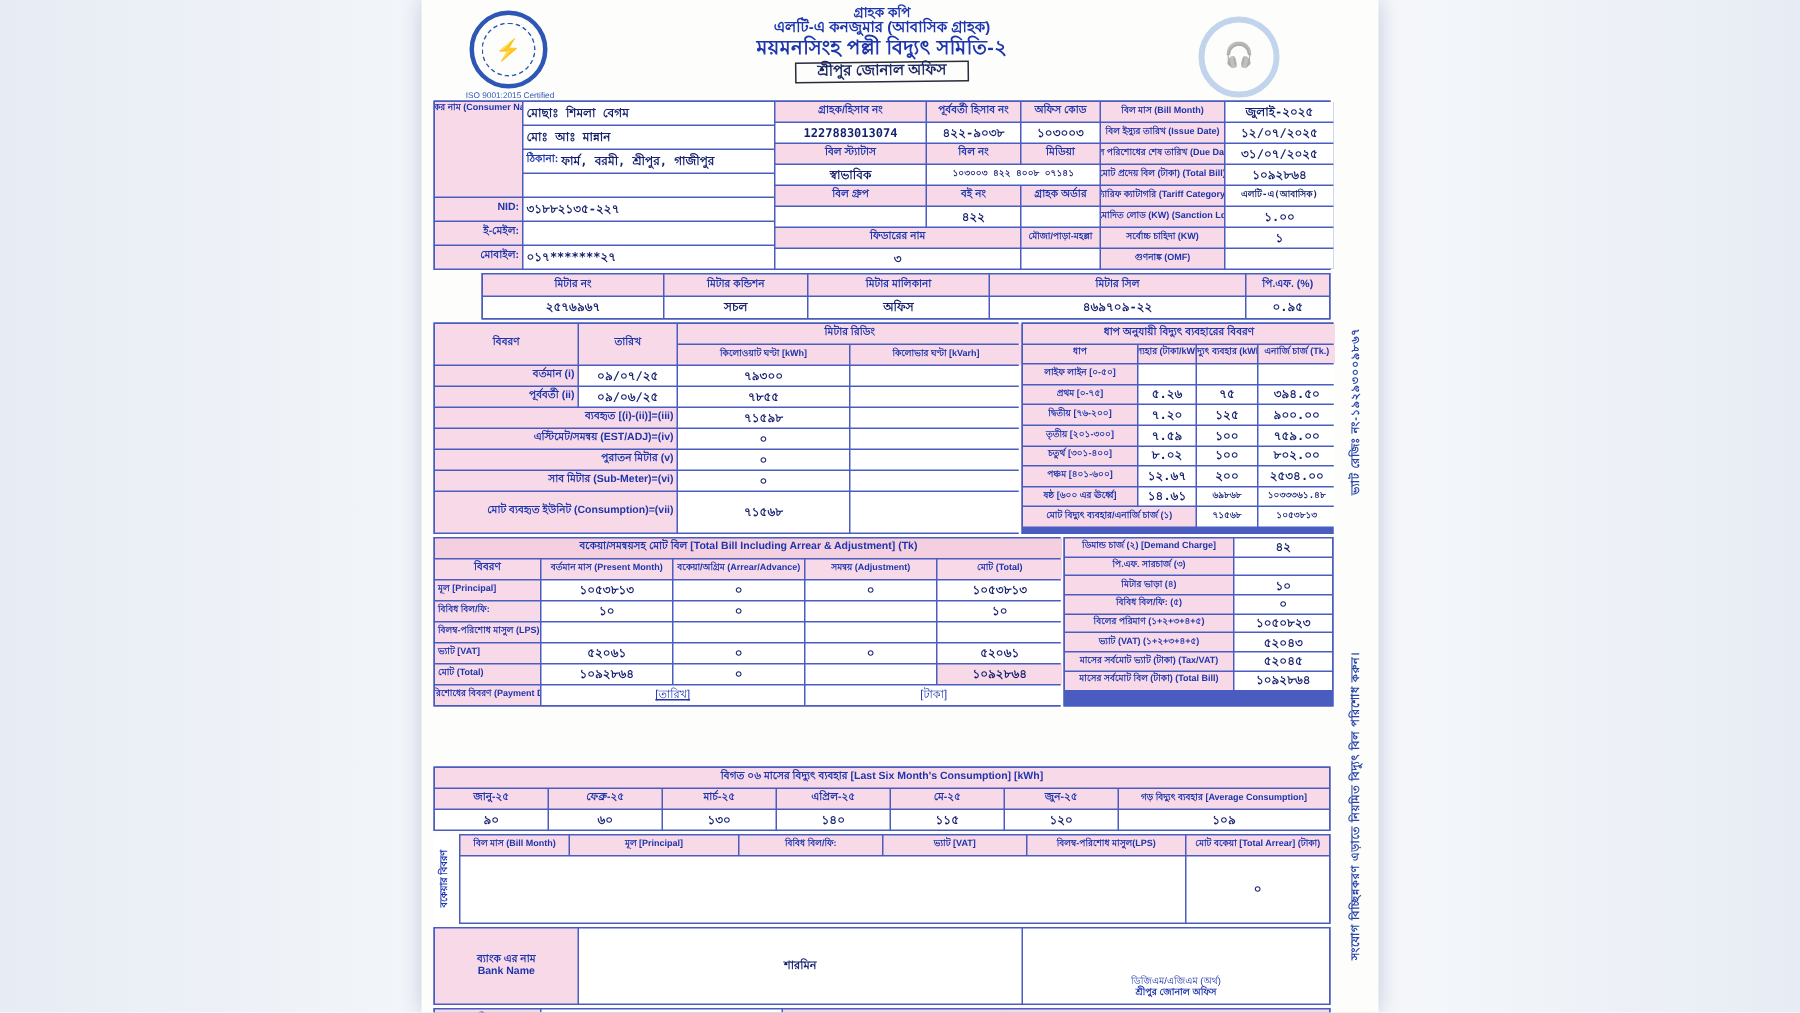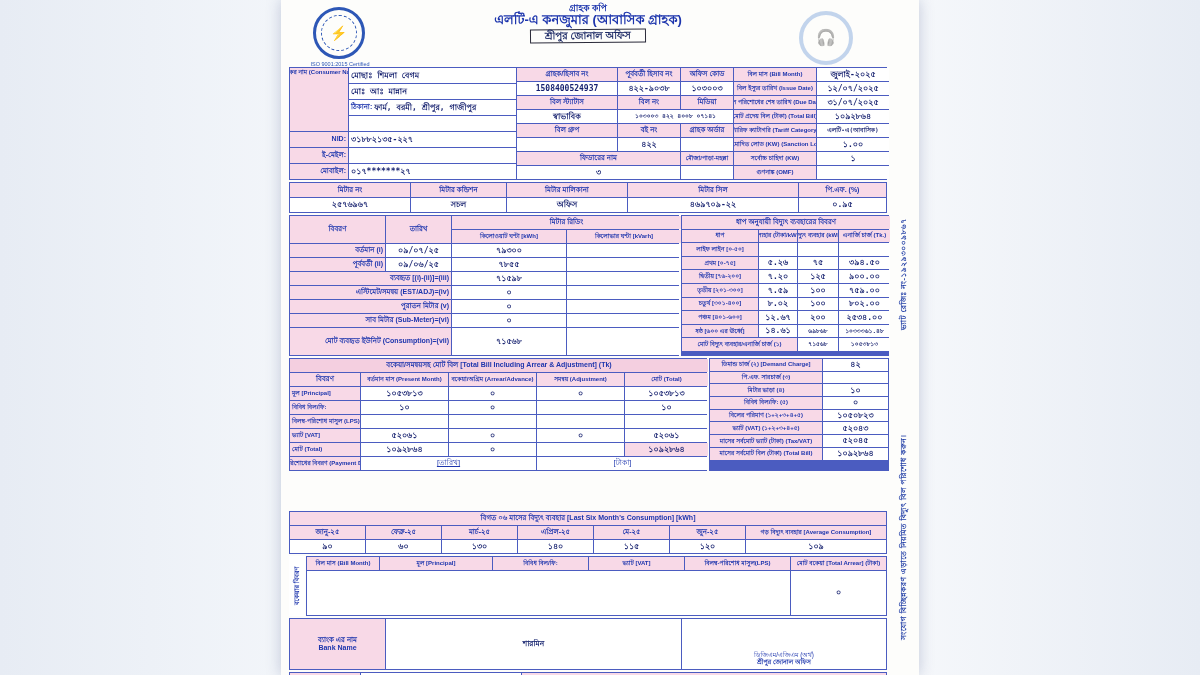--- a/index.html
+++ b/index.html
@@ -21,21 +21,21 @@
   .c{background:#fff;padding:1px 2px;display:flex;align-items:center;justify-content:center;
      text-align:center;overflow:hidden;white-space:nowrap;}
   .lbl{background:var(--pink);color:var(--ink);font-weight:bold;font-size:7px;}
   .val{color:var(--val);font-weight:bold;font-family:"DejaVu Sans Mono",monospace;font-size:8px;}
   .left{justify-content:flex-start;text-align:left;}
   .right{justify-content:flex-end;text-align:right;}
   .band{margin-top:2px;}
   
   .hdr{position:relative;height:62px;text-align:center;}
   .hdr .t1{font-weight:bold;font-size:9px;}
-  .hdr .t2{font-size:13px;font-weight:bold;}
+  .hdr .t2{font-size:10px;font-weight:bold;}
   .hdr .t3{font-size:13px;font-weight:bold;letter-spacing:.3px;}
   .stampbox{display:inline-block;border:1.6px solid #2b2b3a;color:#1d2a66;font-weight:bold;
             font-size:10px;padding:0 14px;transform:rotate(-.6deg);margin:1px 0;}
   .t5{font-size:9px;font-weight:bold;text-decoration:underline;}
   .logo{position:absolute;left:24px;top:4px;width:52px;height:52px;border-radius:50%;
         border:3px solid #2d57b6;display:flex;align-items:center;justify-content:center;}
   .logo .in{width:36px;height:36px;border-radius:50%;border:1.5px dashed #2d57b6;
             display:flex;align-items:center;justify-content:center;color:#2d57b6;font-size:14px;}
   .iso{position:absolute;left:6px;top:58px;font-size:5.5px;color:#2d57b6;width:90px;text-align:center;}
   .seal{position:absolute;right:34px;top:8px;width:54px;height:54px;border-radius:50%;
@@ -58,20 +58,21 @@
 <div class="bill">
 
   <div class="hdr">
     <div class="logo">
         <div class="in">⚡</div>
       </div>
     <div class="iso">ISO 9001:2015 Certified</div>
     <div class="seal">🎧</div>
     <div class="t1">গ্রাহক কপি</div>
     <div class="t2">এলটি-এ কনজুমার (আবাসিক গ্রাহক)</div>
+    <div class="t3">ময়মনসিংহ পল্লী বিদ্যুৎ সমিতি-২</div>
     <div><span class="stampbox">শ্রীপুর জোনাল অফিস</span></div>
   </div>
 
   <div class="band g" style="grid-template-columns:226px 216px 155px;">
 
     <div class="g" style="border:0;grid-template-columns:58px 1fr;grid-auto-rows:minmax(13px,auto);">
       <div class="c lbl tiny" style="grid-row:span 4;align-items:flex-start;">গ্রাহকের নাম (Consumer Name)</div>
       <div class="c val left">মোছাঃ শিমলা বেগম</div>
       <div class="c val left">মোঃ আঃ মান্নান</div>
       <div class="c left" style="gap:2px;">
@@ -84,21 +85,21 @@
       <div class="c lbl right">ই-মেইল:</div>
       <div class="c val left"></div>
       <div class="c lbl right">মোবাইল:</div>
       <div class="c val left">০১৭*******২৭</div>
     </div>
 
     <div class="g" style="border:0;grid-template-columns:100px 62px 52px;grid-auto-rows:13px;">
       <div class="c lbl">গ্রাহক/হিসাব নং</div>
       <div class="c lbl">পূর্ববর্তী হিসাব নং</div>
       <div class="c lbl">অফিস কোড</div>
-      <div class="c val">1508400524937</div>
+      <div class="c val">1227883013074</div>
       <div class="c val">৪২২-৯০৩৮</div>
       <div class="c val">১০৩০০৩</div>
       <div class="c lbl">বিল স্ট্যাটাস</div>
       <div class="c lbl">বিল নং</div>
       <div class="c lbl">মিডিয়া</div>
       <div class="c val">স্বাভাবিক</div>
       <div class="c val tiny" style="grid-column:span 2;">১০৩০০৩ ৪২২ ৪০০৮ ০৭১৪১</div>
       <div class="c lbl">বিল গ্রুপ</div>
       <div class="c lbl">বই নং</div>
       <div class="c lbl">গ্রাহক অর্ডার</div>
@@ -124,21 +125,21 @@
       <div class="c val tiny">এলটি-এ(আবাসিক)</div>
       <div class="c lbl tiny">অনুমোদিত লোড (KW) (Sanction Load)</div>
       <div class="c val">১.০০</div>
       <div class="c lbl tiny">সর্বোচ্চ চাহিদা (KW)</div>
       <div class="c val">১</div>
       <div class="c lbl tiny">গুণনাঙ্ক (OMF)</div>
       <div class="c val"></div>
     </div>
   </div>
 
-  <div class="band g" style="grid-template-columns:120px 95px 120px 170px 1fr;grid-auto-rows:14px;">
+  <div class="band g" style="grid-template-columns:120px 95px 120px 170px 1fr;grid-auto-rows:14px;margin-left:32px;">
     <div class="c lbl">মিটার নং</div>
     <div class="c lbl">মিটার কন্ডিশন</div>
     <div class="c lbl">মিটার মালিকানা</div>
     <div class="c lbl">মিটার সিল</div>
     <div class="c lbl">পি.এফ. (%)</div>
     <div class="c val">২৫৭৬৯৬৭</div>
     <div class="c val">সচল</div>
     <div class="c val">অফিস</div>
     <div class="c val">৪৬৯৭০৯-২২</div>
     <div class="c val">০.৯৫</div>

